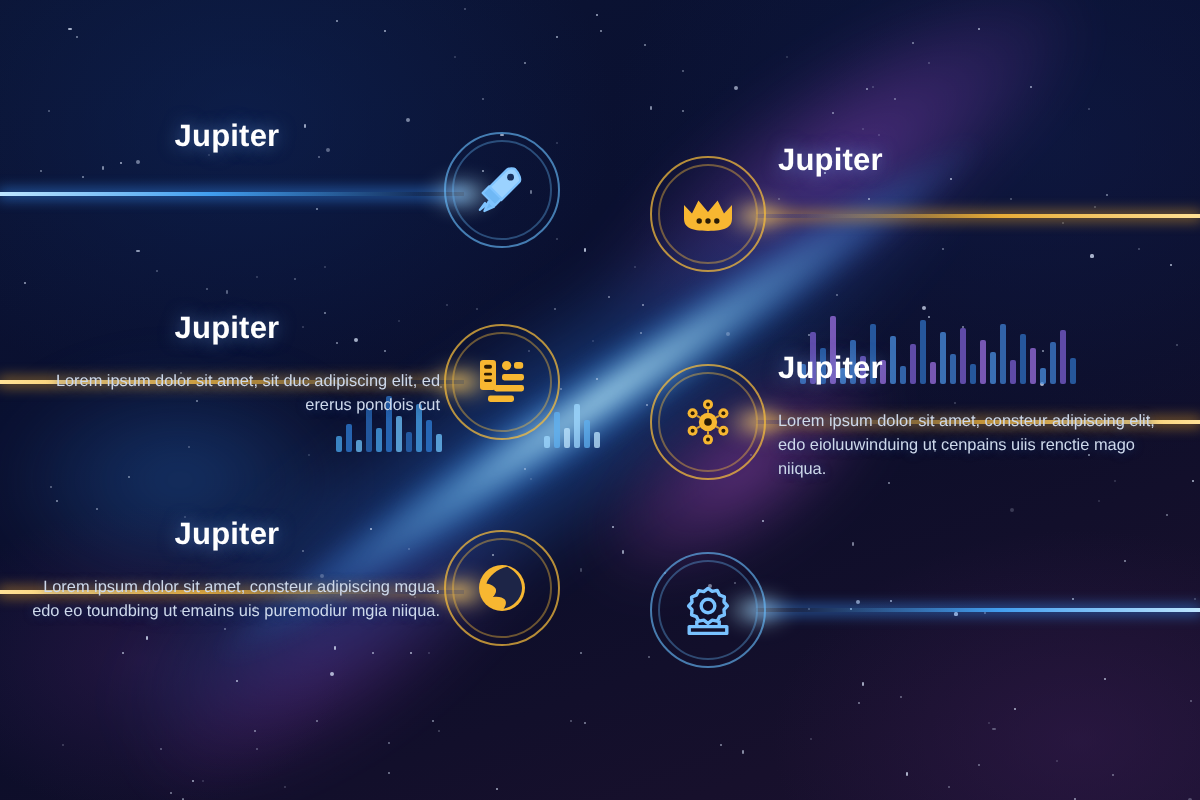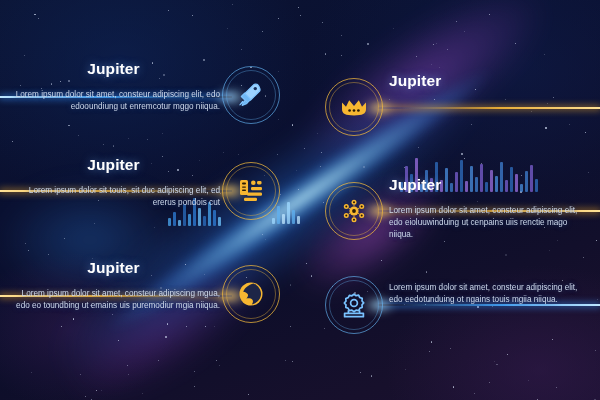--- a/index.html
+++ b/index.html
@@ -369,21 +369,20 @@
       <i style="width:3px;height:22px;background:#9fd8ff;opacity:.75"></i>
       <i style="width:3px;height:14px;background:#5fb0f0;opacity:.75"></i>
       <i style="width:3px;height:8px;background:#bfe6ff;opacity:.75"></i>
     </div>
 
   <div class="line blue rev" style="left:0px;top:96px;width:232px;"></div>
   <div class="flare blue" style="left:214px;top:89px;"></div>
   <div class="row r-left" style="left:7px;top:60px;width:273px;">
     <div class="text">
       <div class="ttl">Jupiter</div>
-      <div class="desc">Lorem ipsum dolor sit amet, consteur adipiscing elit, edo edooundiung ut enremcotur mggo niiqua.</div>
     </div>
     <div class="node blue" style="margin-left:2px;margin-top:6px;">
       <div class="ring"></div>
       <div class="ring inner"></div>
       <svg viewBox="0 0 32 32">
         <g fill="#7fc4ff" stroke="#7fc4ff" stroke-width="1.1" stroke-linejoin="round">
           <path d="M22.5 5.5c2.4 2.4 3.1 5.6 2.2 6.5l-9.1 9.1-6.2-6.2 9.1-9.1c.9-.9 3.6-.7 4 -.3z" fill="#9bd2ff"></path>
           <path d="M9.6 14.2l6.2 6.2-3.3 3.3-6.2-6.2z" fill="#6fb8f5"></path>
           <circle cx="20.3" cy="9.6" r="1.7" fill="#18305c" stroke="none"></circle>
           <path d="M7.5 22.5l-2.6 3.4 3.4-2.6z" fill="#9bd2ff"></path>
@@ -409,21 +408,21 @@
     <div class="text">
       <div class="ttl" style="text-align:left;">Jupiter</div>
     </div>
   </div>
 
   <div class="line gold rev" style="left:0px;top:190px;width:232px;"></div>
   <div class="flare gold" style="left:214px;top:183px;"></div>
   <div class="row r-left" style="left:7px;top:156px;width:273px;">
     <div class="text">
       <div class="ttl">Jupiter</div>
-      <div class="desc">Lorem ipsum dolor sit touis, sit duc adipiscing elit, ed ererus pondois cut</div>
+      <div class="desc">Lorem ipsum dolor sit amet, sit duc adipiscing elit, ed ererus pondois cut</div>
     </div>
     <div class="node gold" style="margin-left:2px;margin-top:6px;">
       <div class="ring"></div>
       <div class="ring inner"></div>
       <svg viewBox="0 0 32 32">
         <g fill="#f7b731">
           <rect x="5" y="5" width="8" height="15" rx="1.6"></rect>
           <rect x="16" y="5.5" width="4.6" height="4.6" rx="2.3"></rect>
           <rect x="22" y="6" width="4.6" height="3.4" rx="1.4"></rect>
           <rect x="16" y="12" width="11" height="3.2" rx="1.2"></rect>
@@ -506,17 +505,16 @@
       <svg viewBox="0 0 32 32">
         <g fill="none" stroke="#79c2ff" stroke-width="1.7" stroke-linejoin="round">
           <path d="M16 5.2l2.1 1.5 2.5-.5 1.2 2.3 2.4.9-.2 2.6 1.7 1.9-1.7 1.9.2 2.6-2.4.9-1.2 2.3-2.5-.5L16 22.7l-2.1-1.6-2.5.5-1.2-2.3-2.4-.9.2-2.6L6.3 14l1.7-1.9-.2-2.6 2.4-.9 1.2-2.3 2.5.5z"></path>
           <circle cx="16" cy="14" r="3.4"></circle>
           <path d="M6.6 24.3h18.8v3.4H6.6z"></path>
           <path d="M10.4 21.3v3M21.6 21.3v3"></path>
         </g>
       </svg>
     </div>
     <div class="text">
-      <div class="desc">Lorem ipsum dolor sit amet, consteur adipiscing elit, edo eedotunduing ot ngains touis mgiia niiqua.</div>
     </div>
   </div>
 
 </div>
 
 </body></html>

